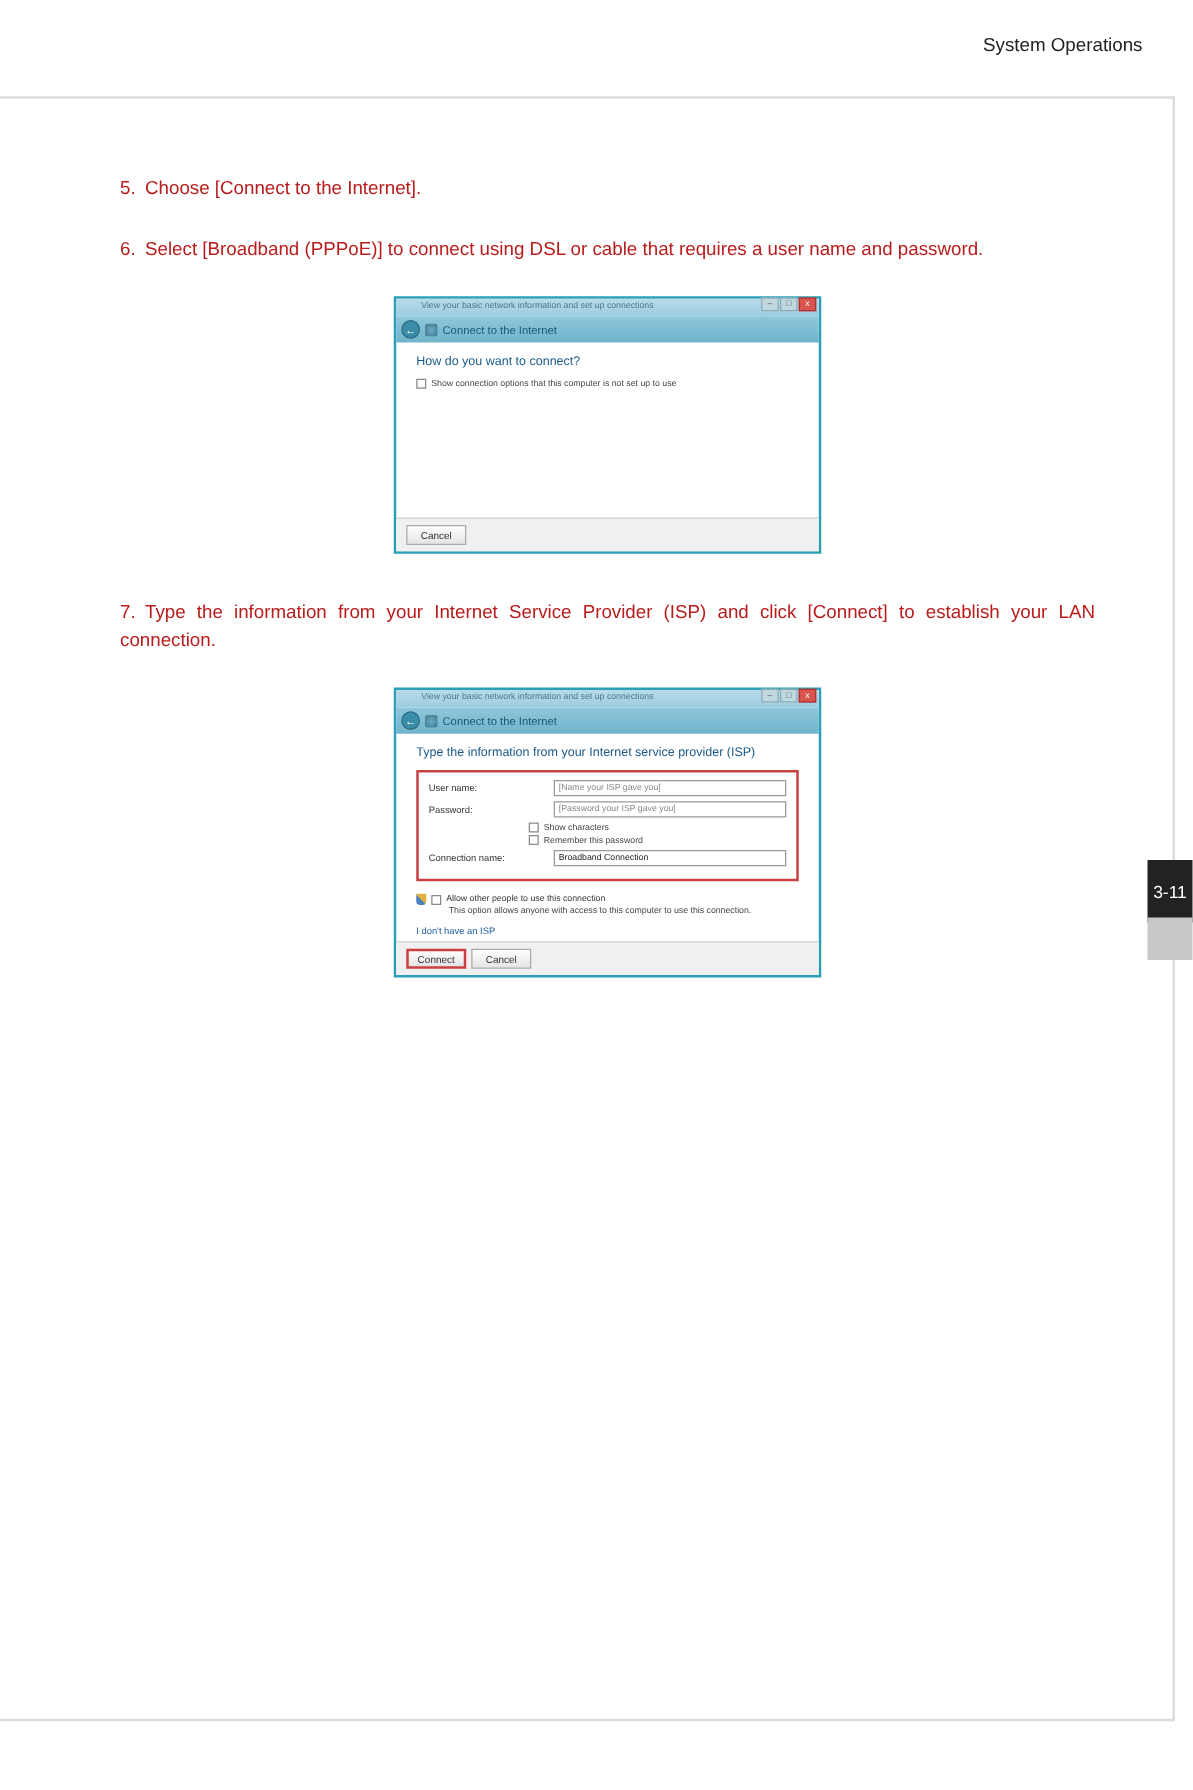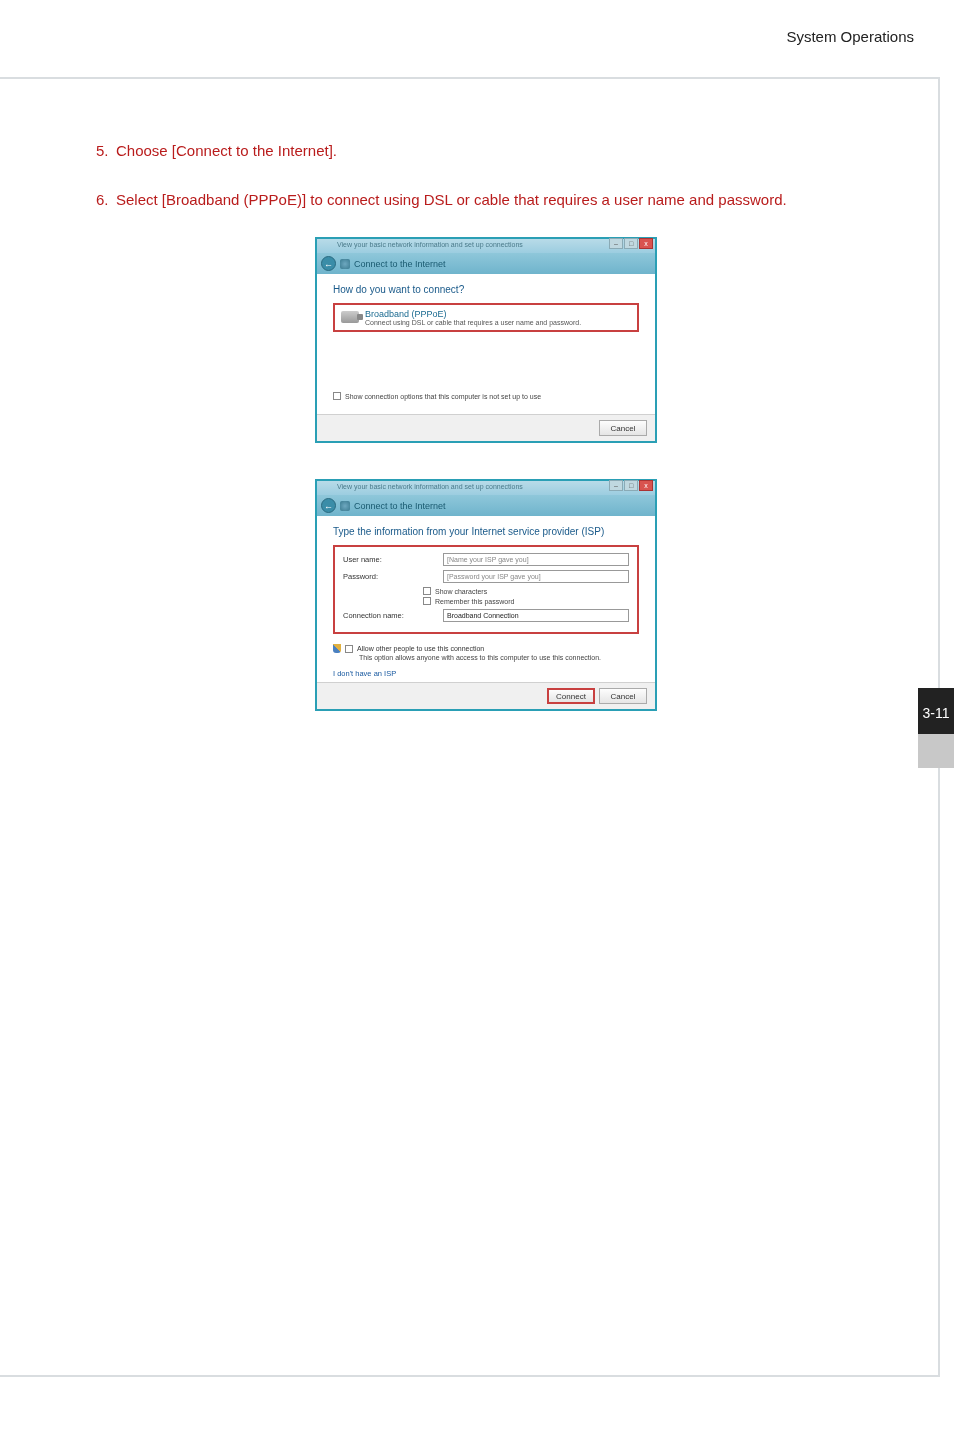--- a/index.html
+++ b/index.html
@@ -173,21 +173,21 @@
     height: 8px;
     border: 1px solid #888;
     background: #fff;
     flex-shrink: 0;
   }
   .dlg-footer {
     background: #f0f0f0;
     border-top: 1px solid #d0d0d0;
     padding: 5px 8px;
     display: flex;
-    justify-content: flex-end;
+    justify-content: flex-start;
     gap: 4px;
   }
   .dlg-btn {
     min-width: 48px;
     height: 16px;
     font-size: 8px;
     background: linear-gradient(#fdfdfd, #e5e5e5);
     border: 1px solid #aaa;
     display: flex;
     align-items: center;
@@ -307,38 +307,34 @@
           <div class="win-btn close">x</div>
         </div>
       </div>
       <div class="dlg-navbar">
         <div class="back-circle">←</div>
         <div class="navbar-icon"></div>
         <div class="navbar-title">Connect to the Internet</div>
       </div>
       <div class="dlg-body">
         <div class="dlg-instruction">How do you want to connect?</div>
-        <div class="option-box">
-          <div class="opt-icon"></div>
-          <div>
-            <div class="opt-title">Broadband (PPPoE)</div>
-            <div class="opt-desc">Connect using DSL or cable that requires a user name and password.</div>
-          </div>
-        </div>
         <div class="chk-row">
           <div class="chk"></div>
           <span>Show connection options that this computer is not set up to use</span>
         </div>
       </div>
       <div class="dlg-footer">
         <div class="dlg-btn">Cancel</div>
       </div>
     </div>
   </div>
 
+  <div class="step" style="text-align: justify;">
+    <span class="step-num">7.</span><span class="step-text">Type the information from your Internet Service Provider (ISP) and click [Connect] to establish your LAN connection.</span>
+  </div>
 
   <div class="screenshot-wrap">
     <div class="dlg">
       <div class="dlg-titlebar">
         <div class="titlebar-text">View your basic network information and set up connections</div>
         <div class="win-btns">
           <div class="win-btn">–</div>
           <div class="win-btn">□</div>
           <div class="win-btn close">x</div>
         </div>

